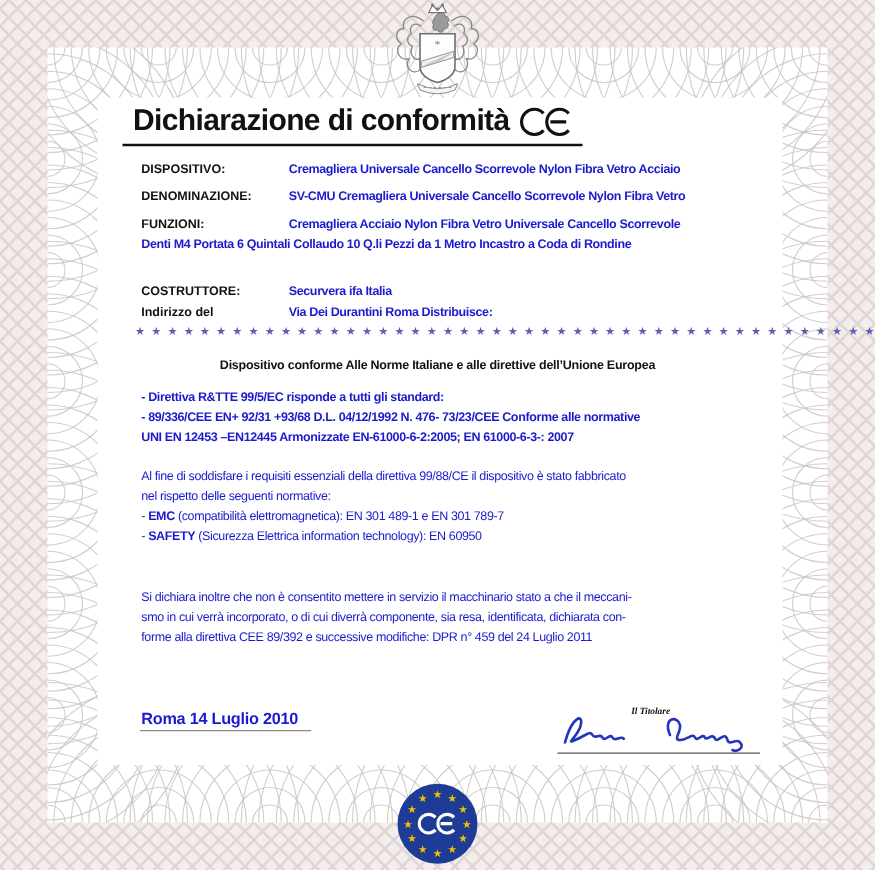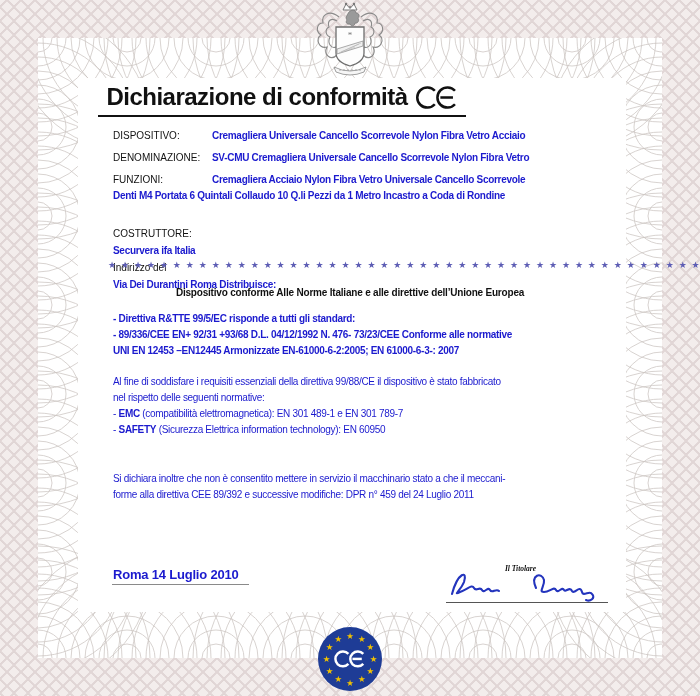--- a/index.html
+++ b/index.html
@@ -6,22 +6,22 @@
   .page{position:relative;width:700px;height:696px;overflow:hidden;background:#fff;
         font-family:"Liberation Sans",sans-serif;color:#111;}
   .bg{position:absolute;left:0;top:0;}
   .crest{position:absolute;left:303px;top:1px;}
   .title-row{position:absolute;top:83px;left:0;width:564px;text-align:center;}
   .title-inner{display:inline-block;border-bottom:2.5px solid #111;padding:0 8px 4px 8px;white-space:nowrap;}
   .title-text{font-size:24px;font-weight:bold;letter-spacing:-0.5px;vertical-align:middle;}
   .ce-title{vertical-align:middle;margin-left:8px;}
   .fields{position:absolute;left:113px;top:128px;width:488px;}
   .frow{display:flex;line-height:15px;margin-bottom:7px;white-space:nowrap;}
-  .frow2{display:flex;line-height:17px;margin-bottom:0;white-space:nowrap;flex-direction:column;}
-  .flabel{width:99px;flex:none;font-size:10px;font-weight:normal;color:#111;}
+  .frow2{display:flex;line-height:17px;margin-bottom:0;white-space:nowrap;}
+  .flabel{width:118px;flex:none;font-size:10px;font-weight:bold;color:#111;}
   .fvalue{font-size:10px;font-weight:bold;color:#1b1ace;letter-spacing:-0.3px;}
   .fline2{font-size:10px;font-weight:bold;color:#1b1ace;letter-spacing:-0.3px;line-height:15px;margin-bottom:22px;white-space:nowrap;}
   .stars{position:absolute;left:108px;top:260px;width:488px;font-size:9px;color:#5d5db4;
          letter-spacing:1.2px;white-space:nowrap;}
   .conf-head{position:absolute;left:0;top:287px;width:700px;text-align:center;
              font-size:10px;font-weight:bold;letter-spacing:-0.2px;color:#111;}
   .para{position:absolute;left:113px;width:500px;color:#1b1ace;font-size:10px;line-height:16px;}
   .para div{white-space:nowrap;letter-spacing:-0.3px;}
   .p-directives{top:311px;font-weight:bold;}
   .p-standards{top:374px;}
@@ -171,20 +171,21 @@
 
   <div class="para p-standards">
     <div>Al fine di soddisfare i requisiti essenziali della direttiva 99/88/CE il dispositivo è stato fabbricato</div>
     <div>nel rispetto delle seguenti normative:</div>
     <div><span>- </span><span class="bold">EMC</span><span> (compatibilità elettromagnetica): EN 301 489-1 e EN 301 789-7</span></div>
     <div><span>- </span><span class="bold">SAFETY</span><span> (Sicurezza Elettrica information technology): EN 60950</span></div>
   </div>
 
   <div class="para p-declaration">
     <div>Si dichiara inoltre che non è consentito mettere in servizio il macchinario stato a che il meccani-</div>
+    <div>smo in cui verrà incorporato, o di cui diverrà componente, sia resa, identificata, dichiarata con-</div>
     <div>forme alla direttiva CEE 89/392 e successive modifiche: DPR n° 459 del 24 Luglio 2011</div>
   </div>
 
   <div class="date">Roma 14 Luglio 2010</div>
 
   <div class="titolare">Il Titolare</div>
   <svg class="sig-svg" width="164" height="40" viewBox="0 0 164 40" aria-hidden="true">
     <g fill="none" stroke="#2334bd" stroke-width="2.1" stroke-linecap="round" stroke-linejoin="round">
       <path d="M8 30 C 14 8, 24 6, 20 18 C 17 26, 8 32, 16 28 C 24 25, 28 20, 30 24 C 32 28, 36 22, 38 26 C 40 30, 44 22, 46 26 C 48 30, 52 24, 55 27"></path>
       <path d="M92 24 C 86 10, 98 8, 100 16 C 101 22, 94 28, 100 28 C 106 28, 110 22, 112 26 C 114 30, 118 22, 120 26 C 121 29, 126 22, 128 27 C 130 31, 136 20, 138 28 C 139 33, 146 26, 148 30 C 152 34, 146 38, 142 36"></path>

